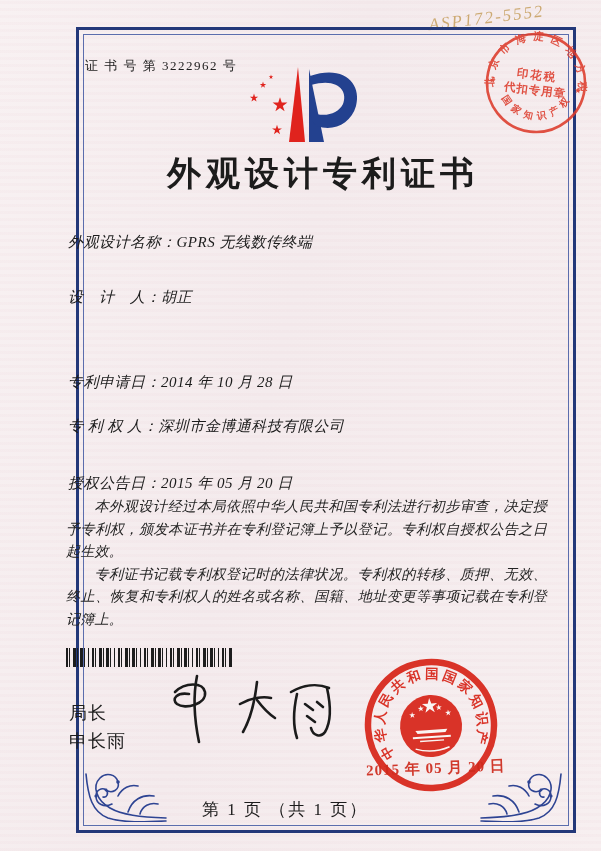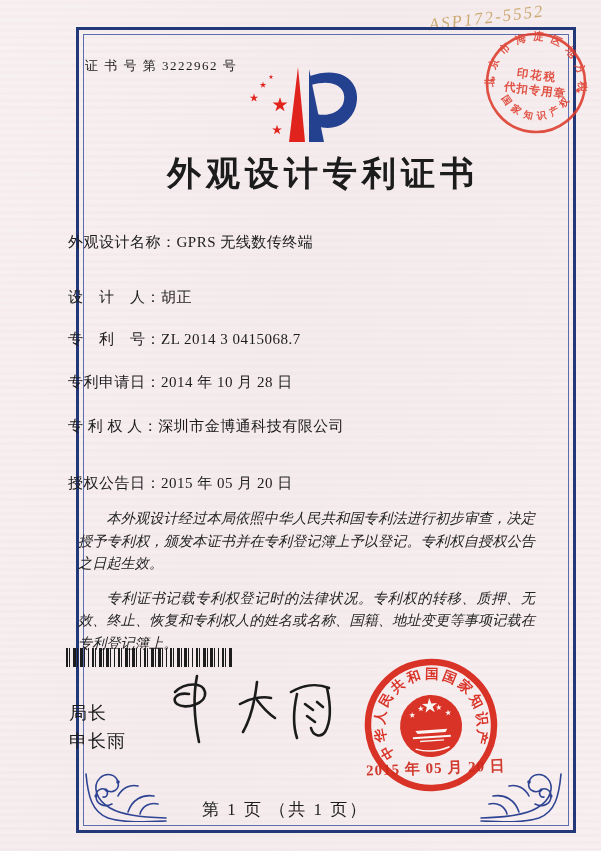--- a/index.html
+++ b/index.html
@@ -24,21 +24,21 @@
     position:absolute;left:76px;top:151px;width:494px;text-align:center;
     font-size:34px;font-weight:700;letter-spacing:5px;
   }
   .field{position:absolute;left:68px;font-size:15px;letter-spacing:.5px;white-space:nowrap;}
   .field.row2{top:288px}.field.row3{top:330px}.field.row4{top:373px}
   .field.row5{top:417px}.field.row6{top:474px}
   .paragraphs{
     position:absolute;left:66px;top:495px;width:481px;
     font-size:14.2px;line-height:22.5px;text-align:justify;font-style:italic;color:#242424;
   }
-  .paragraphs p{margin:12px;text-indent:2em;}
+  .paragraphs p{margin:0;text-indent:2em;}
   .barcode{
     position:absolute;left:66px;top:648px;width:167px;height:19px;
     background:repeating-linear-gradient(90deg,
       #1d1d1d 0 2px, transparent 2px 3px,
       #1d1d1d 3px 4px, transparent 4px 7px,
       #1d1d1d 7px 10px, transparent 10px 11px,
       #1d1d1d 11px 12px, transparent 12px 14px,
       #1d1d1d 14px 17px, transparent 17px 18px,
       #1d1d1d 18px 19px, transparent 19px 22px,
       #1d1d1d 22px 23px, transparent 23px 26px);
@@ -50,21 +50,21 @@
   .seal-date{
     position:absolute;left:366px;top:759px;font-size:15px;font-weight:700;color:#ce2a1c;
     letter-spacing:1px;transform:rotate(-2deg);opacity:.92;white-space:nowrap;
   }
   .seal-tax{position:absolute;left:481px;top:28px;transform:rotate(7deg);opacity:.88;}
   .footer{position:absolute;left:200px;top:798px;width:170px;text-align:center;
     font-size:17px;letter-spacing:2px;}
   .flourish{position:absolute;}
   .flourish.bl{left:82px;top:736px;}
   .flourish.br{left:479px;top:736px;transform:scaleX(-1);}
-  .label-part{display:inline;}
+  .label-part{display:inline;font-style:italic;}
 </style>
 </head>
 <body>
 
 <div class="page">
 
   <div class="handwritten">ASP172-5552</div>
 
   <div class="frame">
     <div class="frame-inner"></div>
@@ -118,23 +118,20 @@
     </g>
   </svg>
 
   <div class="title">外观设计专利证书</div>
 
   <div class="field" style="top:233px">
     <span class="label-part">外观设计名称：</span><span class="label-part">GPRS 无线数传终端</span>
   </div>
   <div class="field row2">
     <span class="label-part">设　计　人：</span><span class="label-part">胡正</span>
-  </div>
-  <div class="field row3">
-    <span class="label-part">专　利　号：</span><span class="label-part">ZL 2014 3 0415068.7</span>
   </div>
   <div class="field row4">
     <span class="label-part">专利申请日：</span><span class="label-part">2014 年 10 月 28 日</span>
   </div>
   <div class="field row5">
     <span class="label-part">专 利 权 人：</span><span class="label-part">深圳市金博通科技有限公司</span>
   </div>
   <div class="field row6">
     <span class="label-part">授权公告日：</span><span class="label-part">2015 年 05 月 20 日</span>
   </div>

